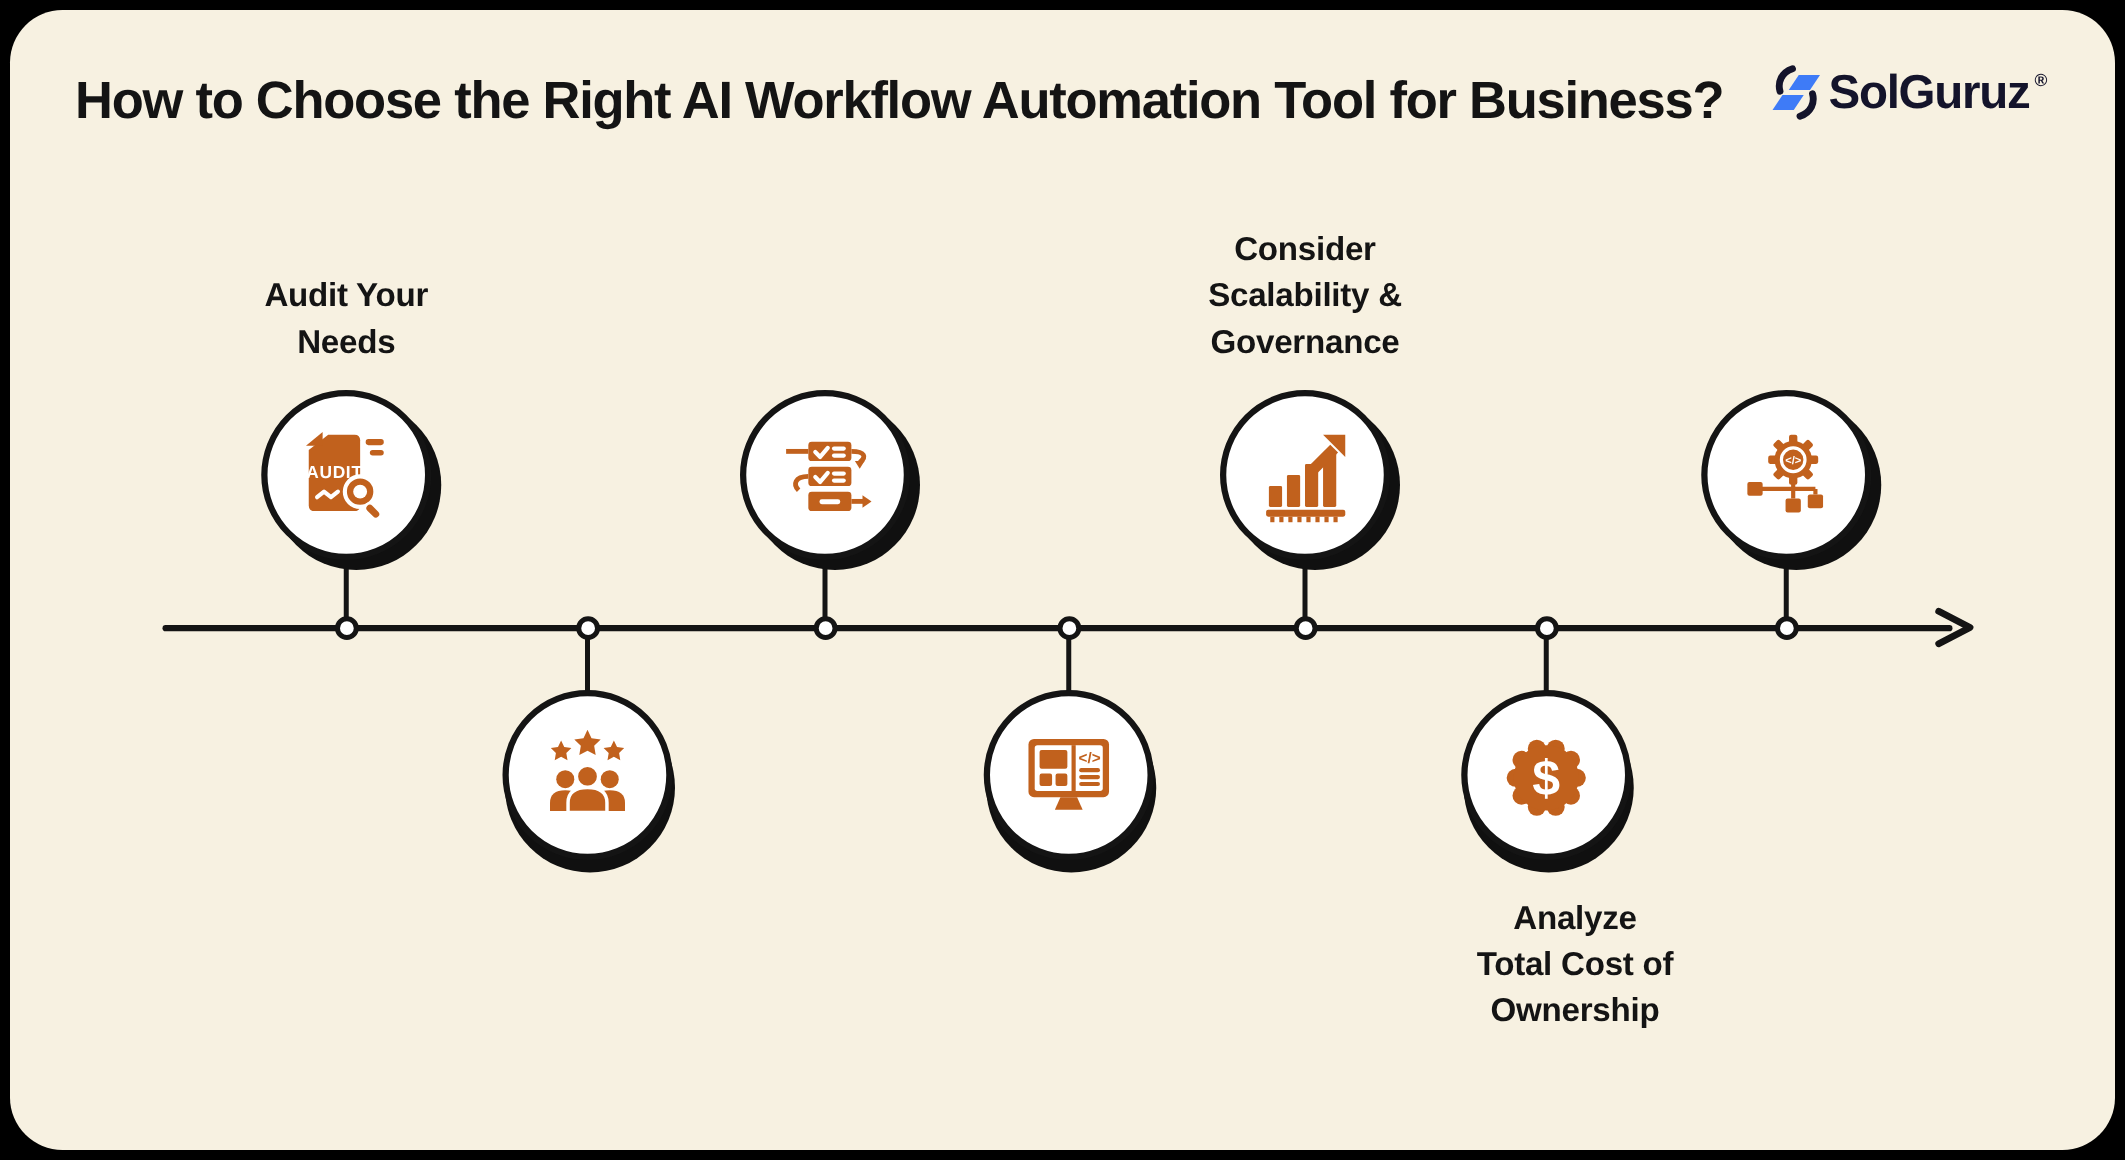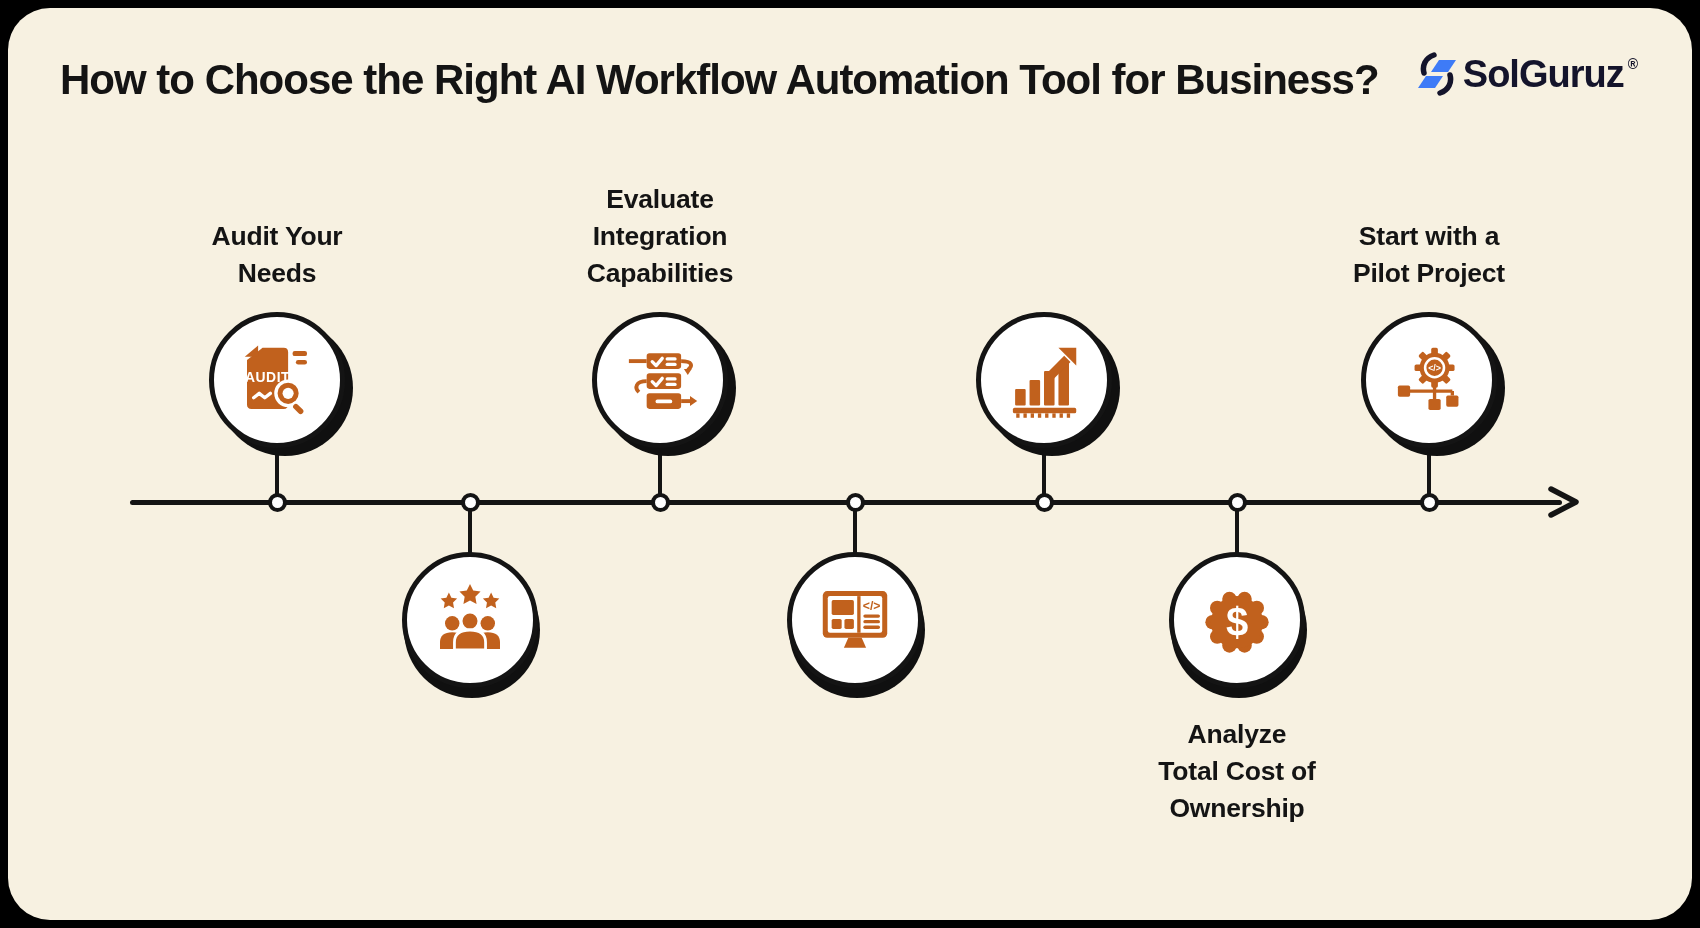--- a/index.html
+++ b/index.html
@@ -111,23 +111,20 @@
       <use href="#st" class="ic" transform="translate(55,19) scale(0.78)"></use>
       <circle class="ic" cx="20" cy="39" r="6.5"></circle>
       <path class="ic" d="M9,62 v-6 q0,-9 11,-9 q11,0 11,9 v6 z"></path>
       <circle class="ic" cx="52" cy="39" r="6.5"></circle>
       <path class="ic" d="M41,62 v-6 q0,-9 11,-9 q11,0 11,9 v6 z"></path>
       <circle class="ic" cx="36" cy="37" r="8" stroke="#fff" stroke-width="2.5"></circle>
       <path class="ic" d="M22,63 v-7 q0,-11 14,-11 q14,0 14,11 v7 z" stroke="#fff" stroke-width="2.5"></path>
     </svg>
   </div>
 
-  <div class="step-label above" style="left:500px">Evaluate
-Integration
-Capabilities</div>
   <div class="connector above" style="left:657.75px"></div>
   <div class="node" style="left:650.5px"></div>
   <div class="circle above" style="left:592px">
     <svg viewBox="0 0 72 72">
       <path class="ic-stroke" d="M8,19 H24" stroke-width="3.5"></path>
       <rect class="ic" x="24" y="12" width="31" height="14" rx="2.5"></rect>
       <path class="ic-wstroke" d="M29,19.5 l3.5,3.5 5.5,-6.5" stroke-width="3" stroke-linecap="round" stroke-linejoin="round"></path>
       <rect class="ic-knock" x="41" y="15.5" width="10" height="3" rx="1.5"></rect>
       <rect class="ic-knock" x="41" y="20.5" width="10" height="3" rx="1.5"></rect>
       <path class="ic-stroke" d="M55,19 C65,19 66,23 61,27" stroke-width="3.5"></path>
@@ -155,20 +152,23 @@
       <rect class="ic" x="15" y="35" width="9" height="9" rx="1.5"></rect>
       <rect class="ic" x="26.5" y="35" width="8.5" height="9" rx="1.5"></rect>
       <text x="51" y="27" font-size="11" font-weight="bold" fill="var(--orange)" text-anchor="middle" font-family="Liberation Sans, sans-serif">&lt;/&gt;</text>
       <rect class="ic" x="43.5" y="31" width="15" height="3" rx="1.5"></rect>
       <rect class="ic" x="43.5" y="36" width="15" height="3" rx="1.5"></rect>
       <rect class="ic" x="43.5" y="41" width="15" height="3" rx="1.5"></rect>
       <path class="ic" d="M30,52 h12 l4,9 h-20 z"></path>
     </svg>
   </div>
 
+  <div class="step-label above" style="left:884px">Consider
+Scalability &amp;
+Governance</div>
   <div class="connector above" style="left:1041.75px"></div>
   <div class="node" style="left:1034.5px"></div>
   <div class="circle above" style="left:976px">
     <svg viewBox="0 0 72 72">
       <rect class="ic" x="10" y="44" width="9.5" height="15" rx="1"></rect>
       <rect class="ic" x="23" y="36" width="9.5" height="23" rx="1"></rect>
       <rect class="ic" x="36" y="28" width="9.5" height="31" rx="1"></rect>
       <rect class="ic" x="49" y="20" width="9.5" height="39" rx="1"></rect>
       <path class="ic-stroke" d="M42,32 L57,17" stroke-width="8"></path>
       <polygon class="ic" points="49,7 65,7 65,23"></polygon>
@@ -177,21 +177,21 @@
       <rect class="ic" x="17.5" y="66" width="3" height="4"></rect>
       <rect class="ic" x="24" y="66" width="3" height="4"></rect>
       <rect class="ic" x="30.5" y="66" width="3" height="4"></rect>
       <rect class="ic" x="37" y="66" width="3" height="4"></rect>
       <rect class="ic" x="43.5" y="66" width="3" height="4"></rect>
       <rect class="ic" x="50" y="66" width="3" height="4"></rect>
       <rect class="ic" x="56.5" y="66" width="3" height="4"></rect>
     </svg>
   </div>
 
-  <div class="step-label below" style="left:1077px">Analyze
+  <div class="step-label below" style="left:1100px">Analyze
 Total Cost of
 Ownership</div>
   <div class="connector below" style="left:1234.75px"></div>
   <div class="node" style="left:1227.5px"></div>
   <div class="circle below" style="left:1169px">
     <svg viewBox="0 0 72 72">
       <circle class="ic" cx="58" cy="38" r="6.5"></circle>
         <circle class="ic" cx="53.8" cy="50.9" r="6.5"></circle>
       <circle class="ic" cx="42.8" cy="58.9" r="6.5"></circle>
         <circle class="ic" cx="29.2" cy="58.9" r="6.5"></circle>
@@ -199,22 +199,20 @@
         <circle class="ic" cx="14" cy="38" r="6.5"></circle>
       <circle class="ic" cx="18.2" cy="25.1" r="6.5"></circle>
         <circle class="ic" cx="29.2" cy="17.1" r="6.5"></circle>
       <circle class="ic" cx="42.8" cy="17.1" r="6.5"></circle>
         <circle class="ic" cx="53.8" cy="25.1" r="6.5"></circle>
       <circle class="ic" cx="36" cy="38" r="23.5"></circle>
       <text x="36" y="50.5" font-size="36" font-weight="bold" fill="#fff" text-anchor="middle" font-family="Liberation Sans, sans-serif">$</text>
     </svg>
   </div>
 
-  <div class="step-label above" style="left:1269px">Start with a
-Pilot Project</div>
   <div class="connector above" style="left:1426.75px"></div>
   <div class="node" style="left:1419.5px"></div>
   <div class="circle above" style="left:1361px">
     <svg viewBox="0 0 72 72">
       <g transform="rotate(0 41 25)">
           <rect class="ic" x="38" y="7" width="6" height="8" rx="1.5"></rect>
         </g>
       <g transform="rotate(45 41 25)">
           <rect class="ic" x="38" y="7" width="6" height="8" rx="1.5"></rect>
         </g>

